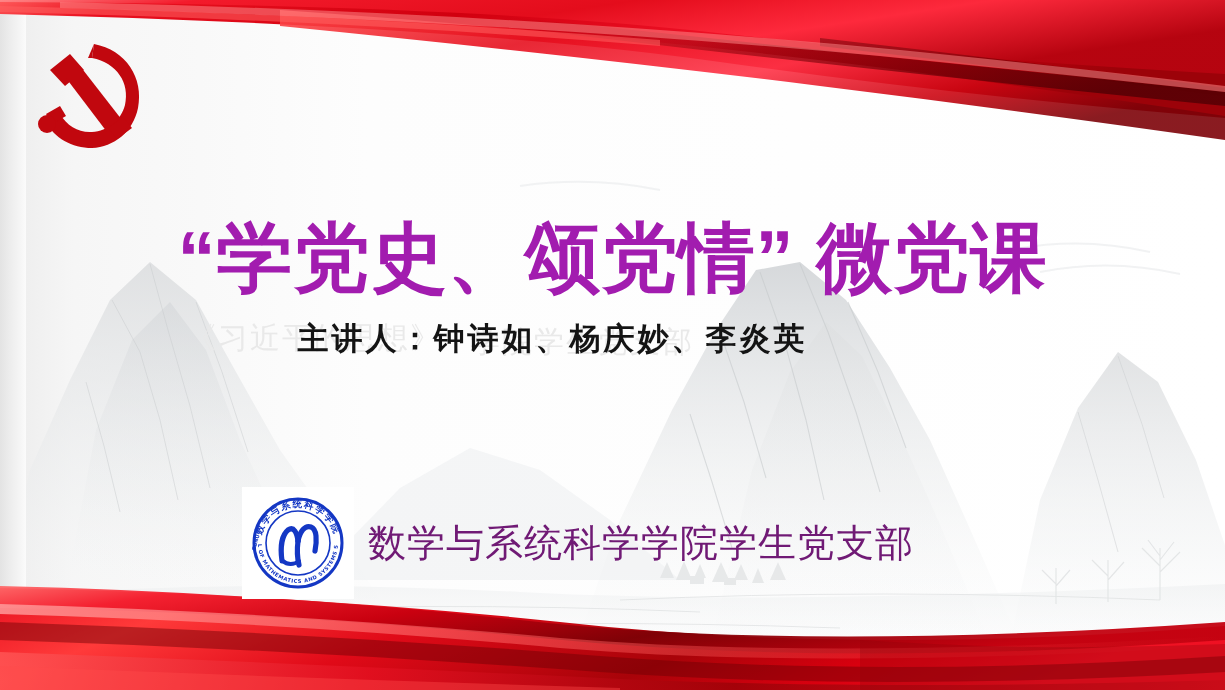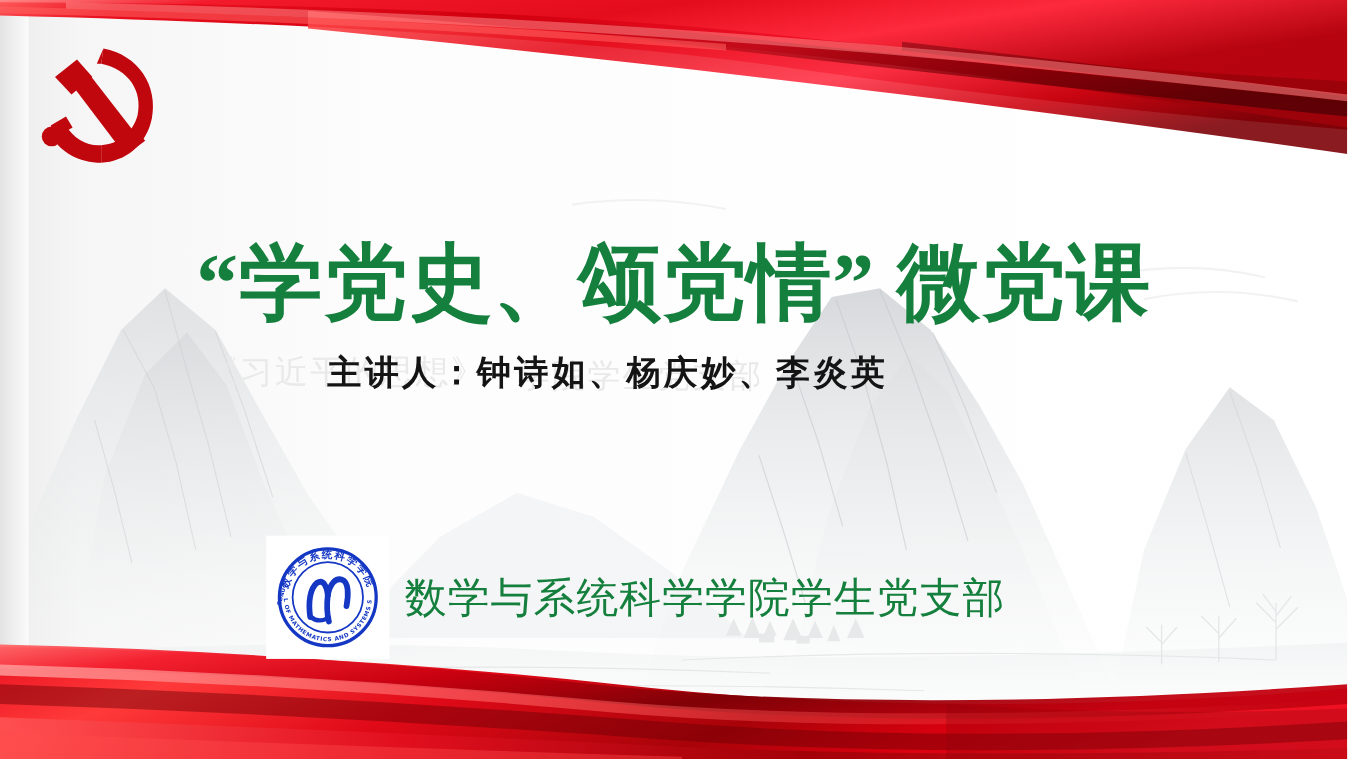--- a/index.html
+++ b/index.html
@@ -77,25 +77,25 @@
   }
   .emblem svg { display: block; width: 100%; height: 100%; }
 
   
   .title {
     position: absolute;
     left: 0; top: 166px;
     width: 1225px;
     text-align: center;
     z-index: 10;
-    font-family: Liberation Serif, serif;
+    font-family: Liberation Sans, sans-serif;
     font-size: 76px;
     font-weight: 700;
     line-height: 1.08;
-    color: #15803d;
+    color: #a21caf;
     letter-spacing: 1px;
   }
 
   
   .subtitle {
     position: absolute;
     left: 0; top: 318px;
     width: 1105px;
     text-align: center;
     z-index: 10;
@@ -119,21 +119,21 @@
     width: 112px; height: 112px;
     flex: 0 0 112px;
     background: #ffffff;
   }
   .org-logo svg { display: block; width: 100%; height: 100%; }
   .org-name {
     margin-left: 14px;
     font-family: Liberation Serif, serif;
     font-size: 38px;
     font-weight: 500;
-    color: #15803d;
+    color: #701a75;
     letter-spacing: 1px;
     white-space: nowrap;
   }
 </style>
 </head>
 <body>
 
 <div id="slide">
 
   <div class="bg-wash">

